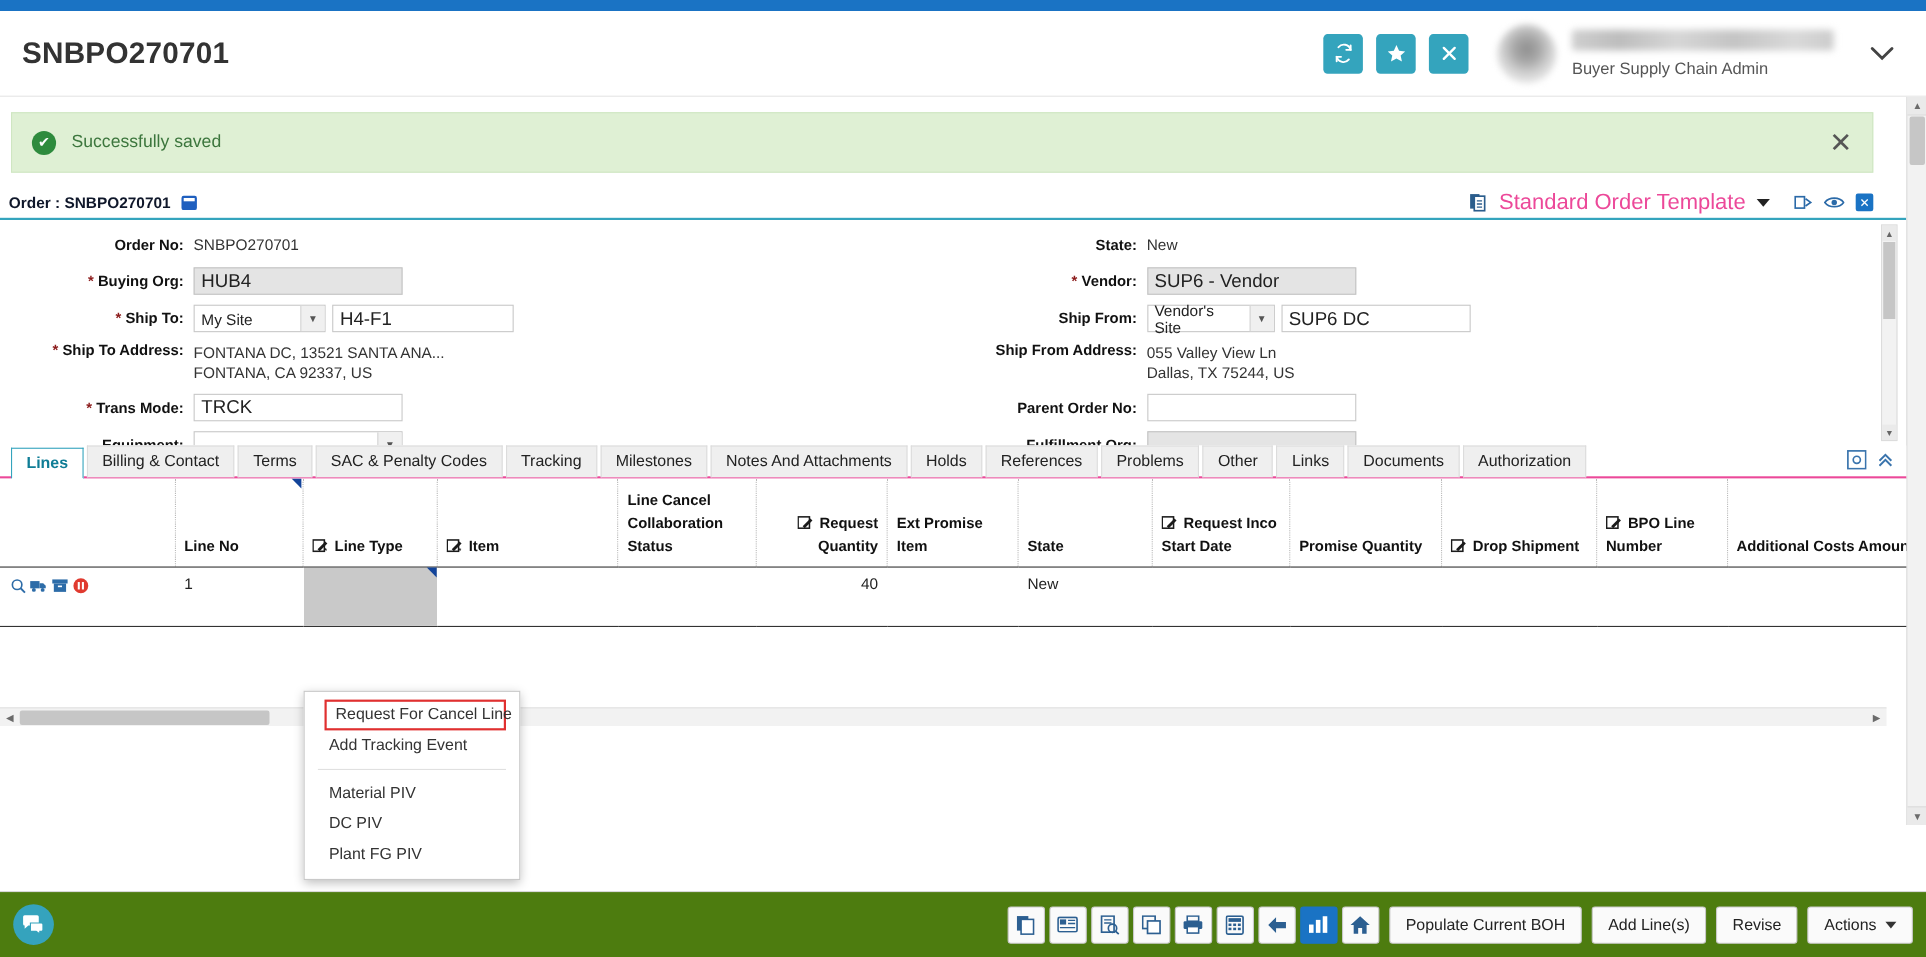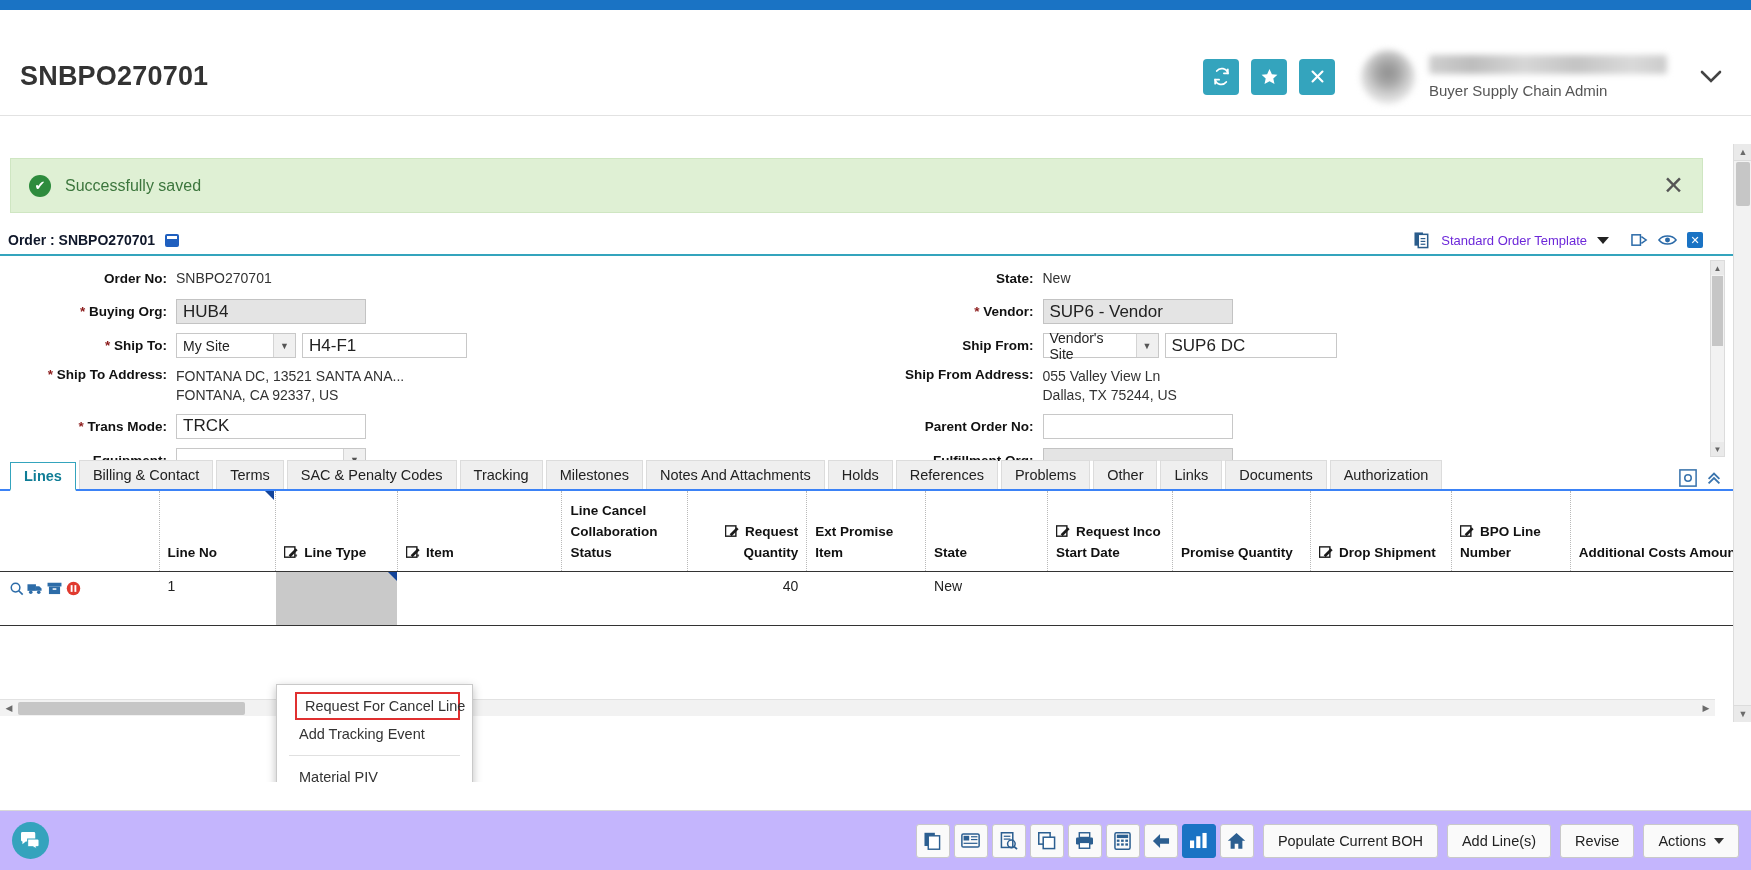--- a/index.html
+++ b/index.html
@@ -3,21 +3,21 @@
 <meta charset="utf-8">
 <style>
   * { box-sizing: border-box; }
   html, body { margin:0; padding:0; }
   body {
     width:1751px; height:870px;
     font-family:"Liberation Sans", sans-serif;
     font-size:14px; color:#222; background:#fff;
     overflow:hidden;
   }
-  .app { position:relative; width:1751px; height:870px; display:flex; flex-direction:column;gap:28px; }
+  .app { position:relative; width:1751px; height:870px; display:flex; flex-direction:column; }
 
   
   .topstrip { height:10px; background:#1a73c4; flex:0 0 10px; }
 
   
   .header {
     height:78px; flex:0 0 78px; background:#fff;
     border-bottom:1px solid #e2e2e2;
     display:flex; align-items:center; padding:0 20px;
     position:relative;
@@ -91,21 +91,21 @@
     height:30px; padding:0 30px 0 8px; border-bottom:2px solid #34a4bd;
     background:#fff;
   }
   .orderbar-title { font-weight:bold; font-size:14px; color:#0f172a; }
   .mini-box {
     display:inline-block; width:14px; height:13px; margin-left:6px; vertical-align:-2px;
     background:#1f5fbf; border-radius:2px; position:relative;
   }
   .mini-box::after{content:"";position:absolute;left:2px;top:2px;width:10px;height:3px;background:#fff;}
   .ob-right { margin-left:auto; display:flex; align-items:center; gap:10px; }
-  .tpl-name { font-size:13px; color:#6d28d9; }
+  .tpl-name { font-size:20px; color:#ec4899; }
   .caret-dn { width:0;height:0;border-left:6px solid transparent;border-right:6px solid transparent;border-top:7px solid #222; cursor:pointer;}
   .ob-icon { color:#2b6aa8; cursor:pointer; display:flex; align-items:center; }
   .ob-x {
     width:16px;height:16px;background:#1a73c4;color:#fff;font-size:11px;
     display:flex;align-items:center;justify-content:center;cursor:pointer;border-radius:2px;
   }
 
   
   .formpanel { position:relative; height:205px; padding-top:10px; overflow:hidden; }
   .form-scroll {
@@ -142,22 +142,22 @@
   .sel .arrow {
     width:22px; height:23px; border-left:1px solid #d4d4d4; background:#f0f0f0;
     display:flex; align-items:center; justify-content:center; color:#555; font-size:9px;
   }
   .sel.w120 { width:120px; }
   .sel.w116 { width:116px; }
   .sel.w190 { width:190px; }
 
   
   .tabsrow {
-    display:flex; align-items:flex-end; height:30px; padding-left:10px;
-    border-bottom:2px solid #3b82f6; position:relative; background:#fff;
+    display:flex; height:30px; padding-left:10px;
+    border-bottom:2px solid #ec4899; position:relative; background:#fff;
   }
   .tab {
     height:29px; padding:0 13px; background:#efefef; border:1px solid #dcdcdc;
     border-bottom:none; display:flex; align-items:center; font-size:14.5px; color:#222;
     margin-right:3px; cursor:pointer; white-space:nowrap;
   }
   .tab.active {
     background:#fff; color:#0f7d96; font-weight:bold;
     border:1px solid #34a4bd; border-bottom:2px solid #fff; position:relative; top:2px;
   }
@@ -203,21 +203,21 @@
     position:absolute; left:0; right:18px; bottom:0; height:17px;
     background:#f2f2f2; border-top:1px solid #e2e2e2; display:flex; align-items:center;
   }
   .hs-arrow { width:18px; height:17px; display:flex; align-items:center; justify-content:center; color:#6b6b6b; font-size:9px; }
   .hs-arrow.right { margin-left:auto; }
   .hs-track { position:absolute; left:18px; right:18px; top:2px; height:13px; }
   .hs-thumb { width:227px; height:13px; background:#c6c6c6; border-radius:2px; }
 
   
   .footer {
-    height:60px; flex:0 0 60px; background:#c4b5fd; border-top:1px solid #d8d8d8;
+    height:60px; flex:0 0 60px; background:#4d7c0f; border-top:1px solid #d8d8d8;
     display:flex; align-items:center; padding:0 12px; gap:0;
   }
   .chatbtn {
     width:37px;height:37px;border-radius:50%;background:#35a3bd;color:#fff;
     display:flex;align-items:center;justify-content:center;cursor:pointer;
   }
   .foot-right { margin-left:auto; display:flex; align-items:center; gap:4px; }
   .ficon {
     width:34px;height:34px;border:1px solid #c9c9c9;background:#fafafa;border-radius:3px;
     display:flex;align-items:center;justify-content:center;cursor:pointer;color:#2c5f91;

